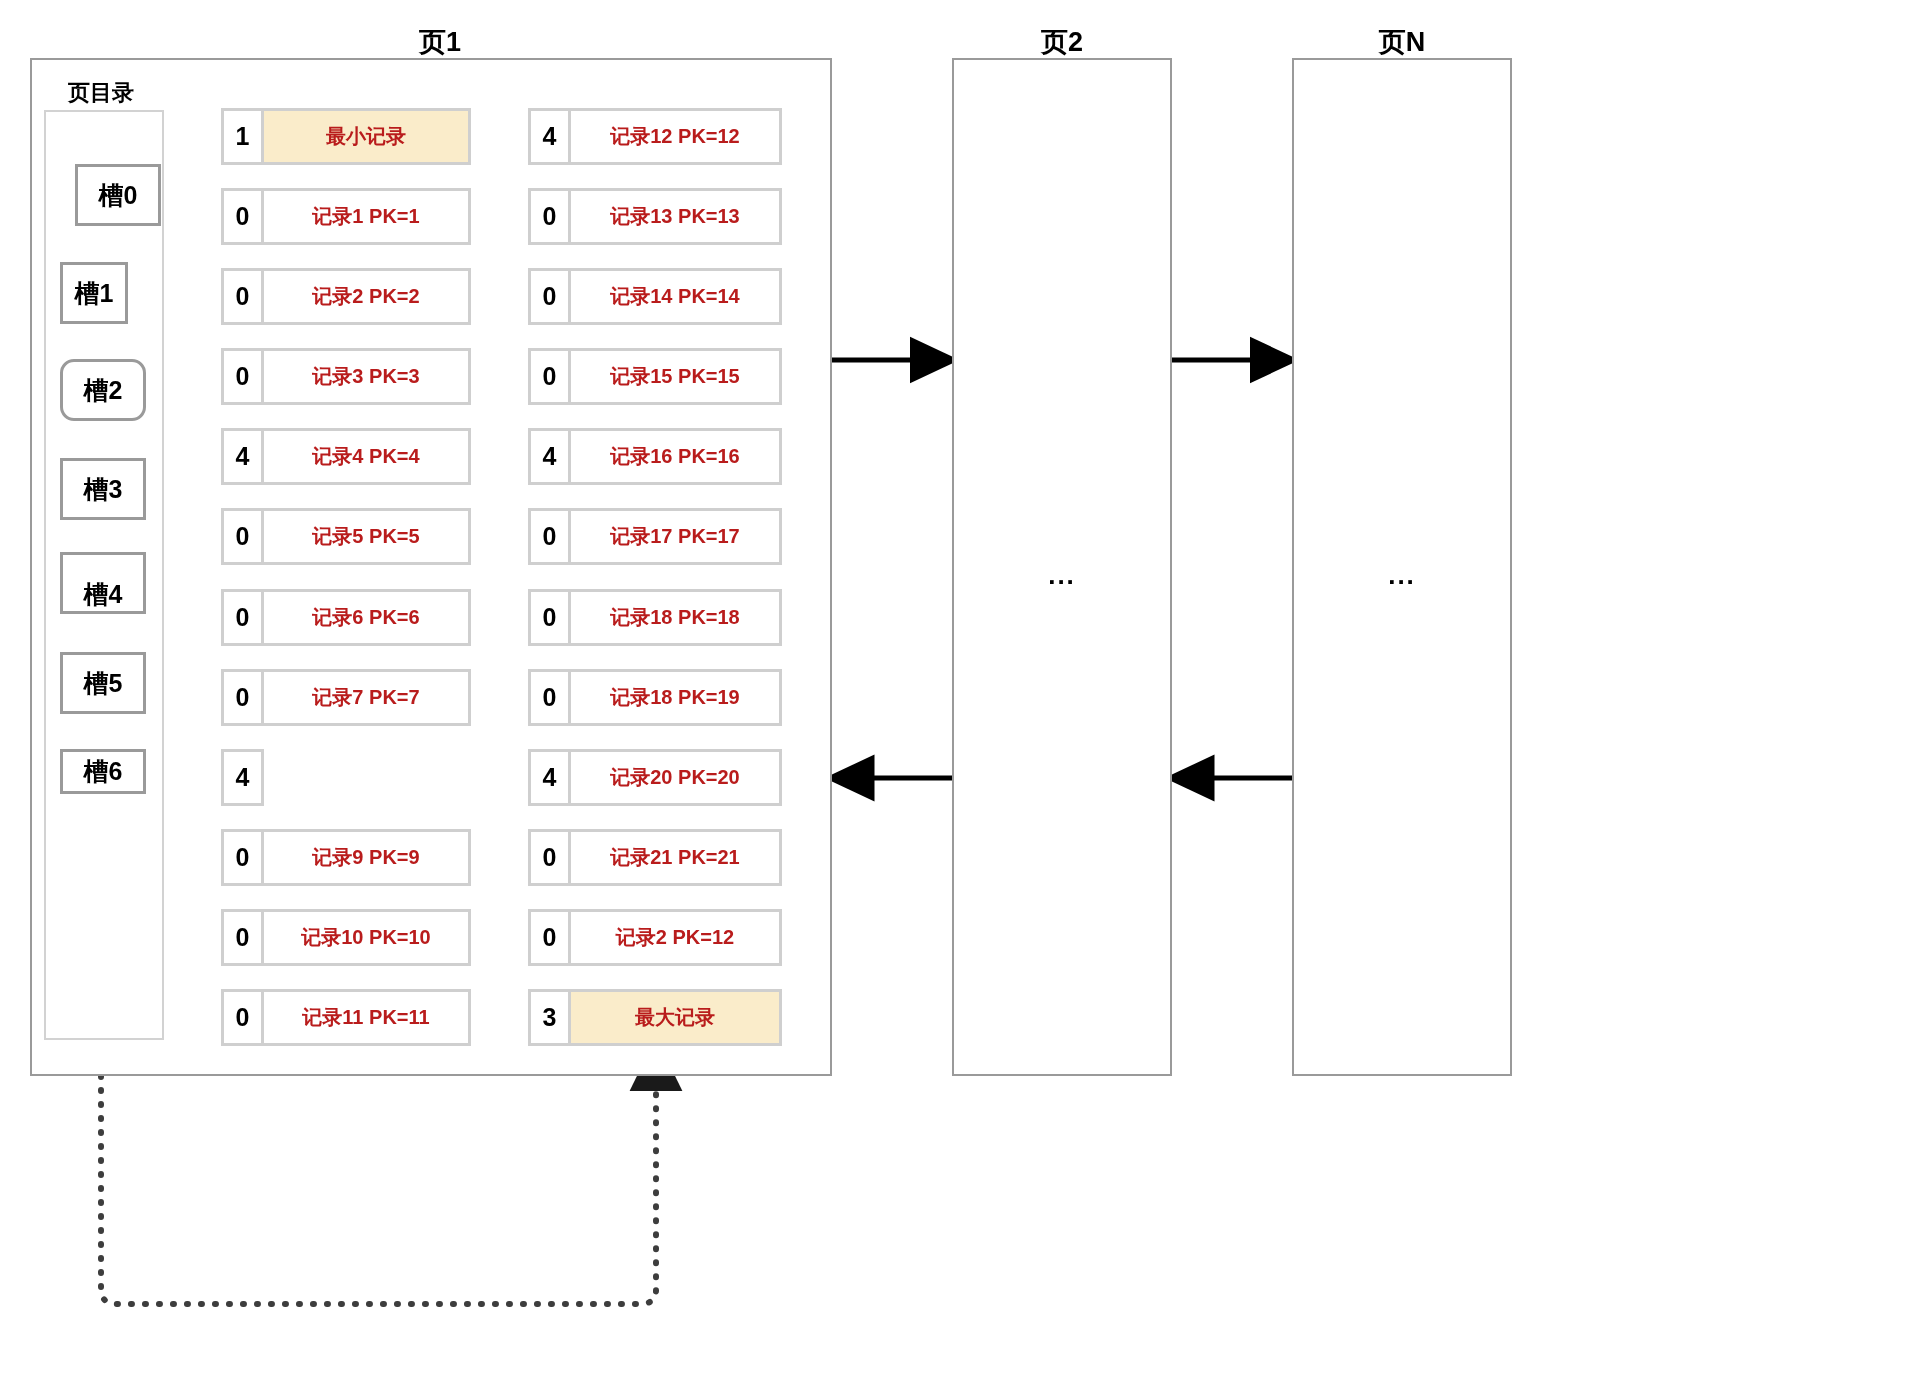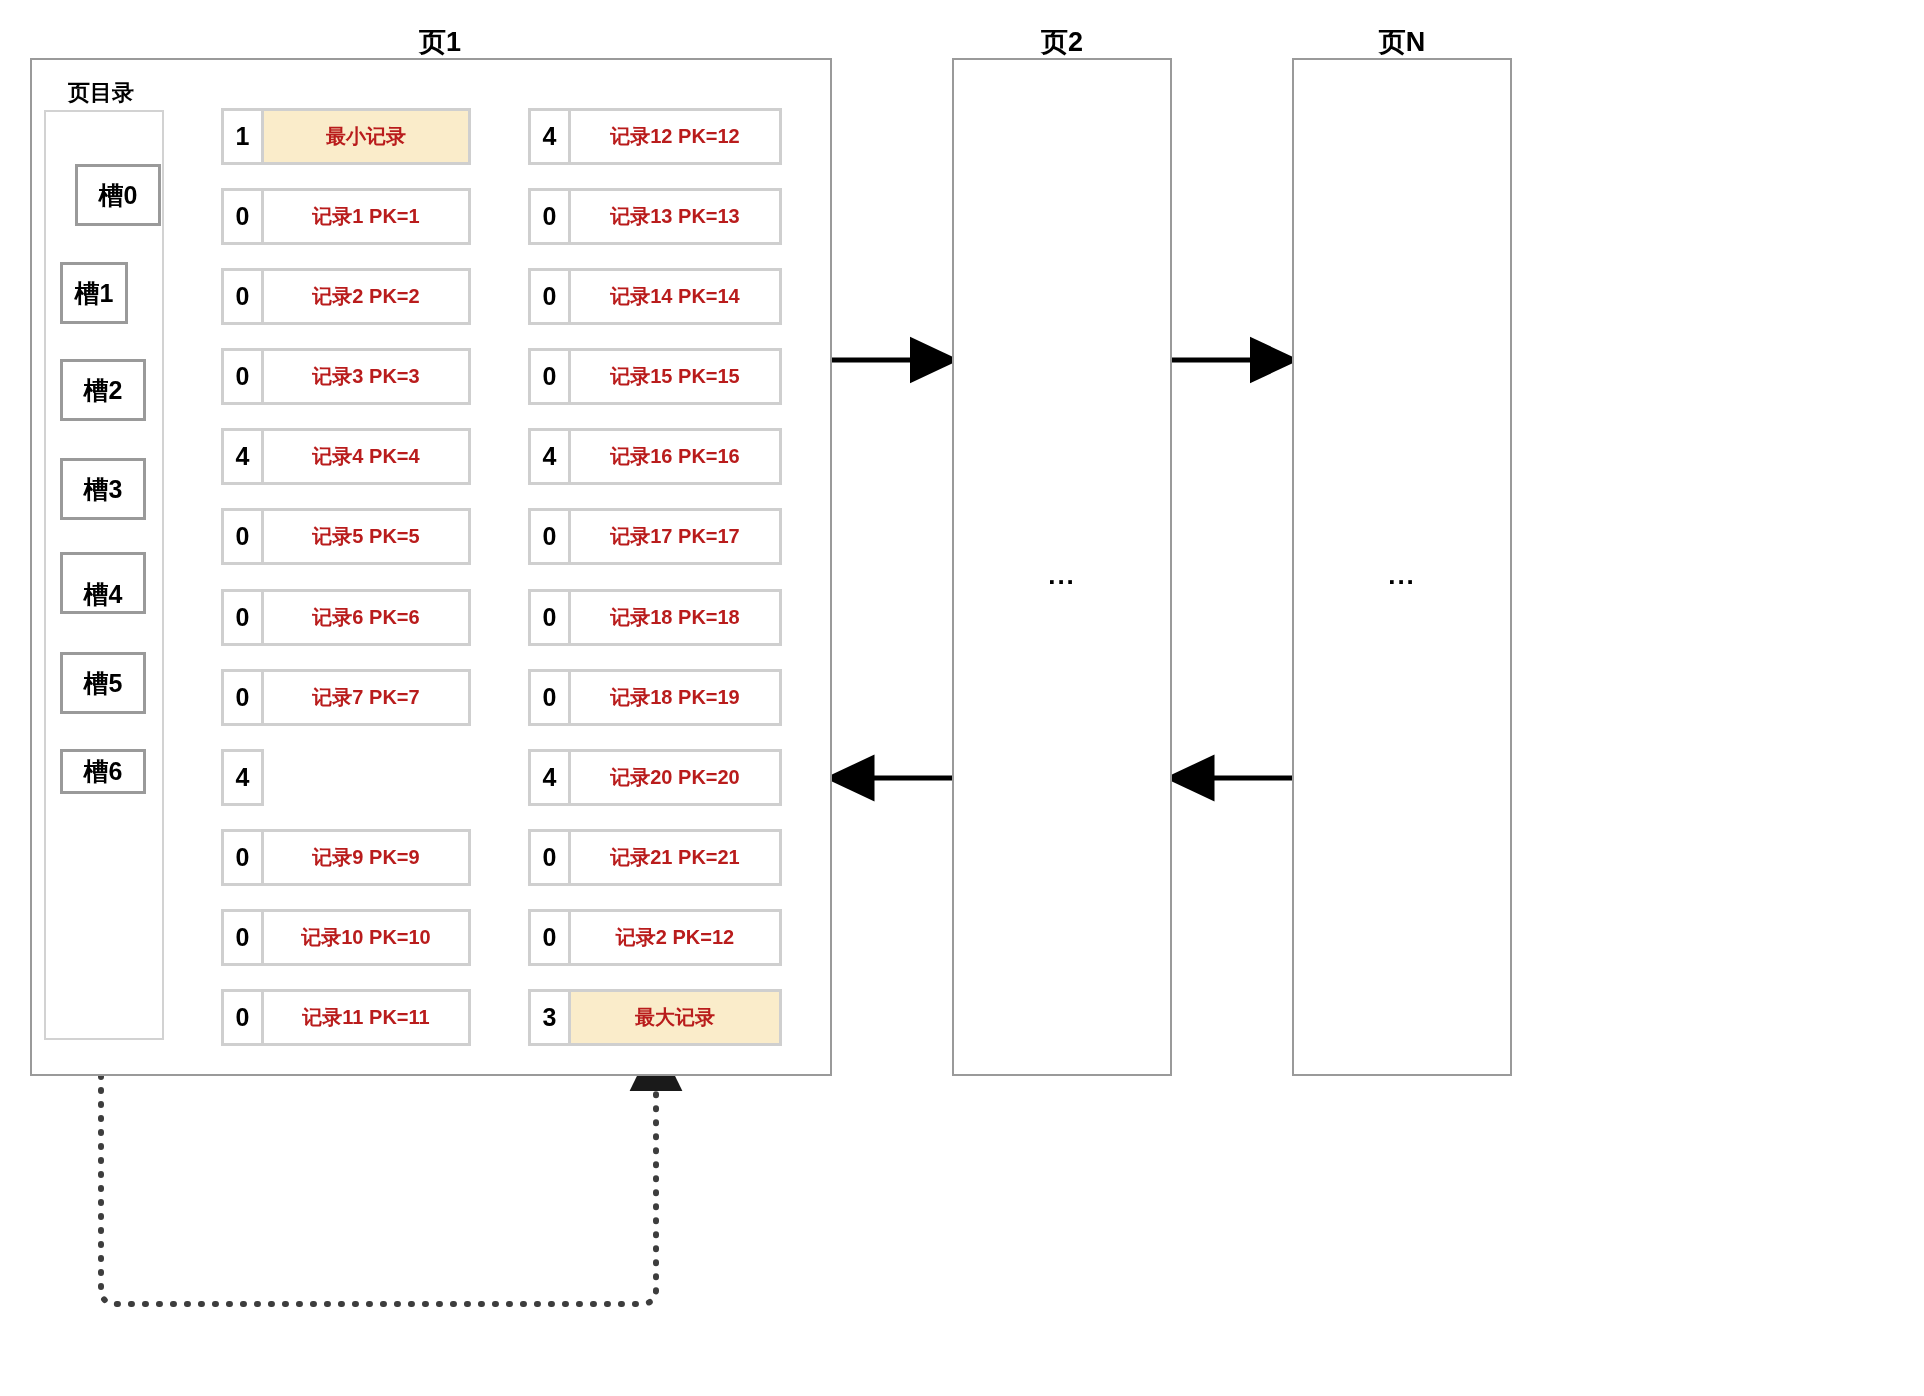--- a/index.html
+++ b/index.html
@@ -178,21 +178,21 @@
 
   <div class="dir-title" style="left:68px;top:78px;">页目录</div>
   <div class="dir-box" style="left:44px;top:110px;width:120px;height:930px;"></div>
 
   <div class="slot" style="left:75px;top:150px;width:86px;height:62px;margin-top:14px;">
     <span>槽0</span>
   </div>
   <div class="slot" style="left:60px;top:262px;width:68px;height:62px;">
     <span>槽1</span>
   </div>
-  <div class="slot" style="left:60px;top:359px;width:86px;height:62px;">
+  <div class="slot" style="left:60px;top:359px;width:86px;height:62px;border-radius:14px;">
     <span>槽2</span>
   </div>
   <div class="slot" style="left:60px;top:458px;width:86px;height:62px;text-align:right;">
     <span>槽3</span>
   </div>
   <div class="slot" style="left:60px;top:552px;width:86px;height:62px;align-items:flex-end;">
     <span>槽4</span>
   </div>
   <div class="slot" style="left:60px;top:652px;width:86px;height:62px;">
     <span>槽5</span>

